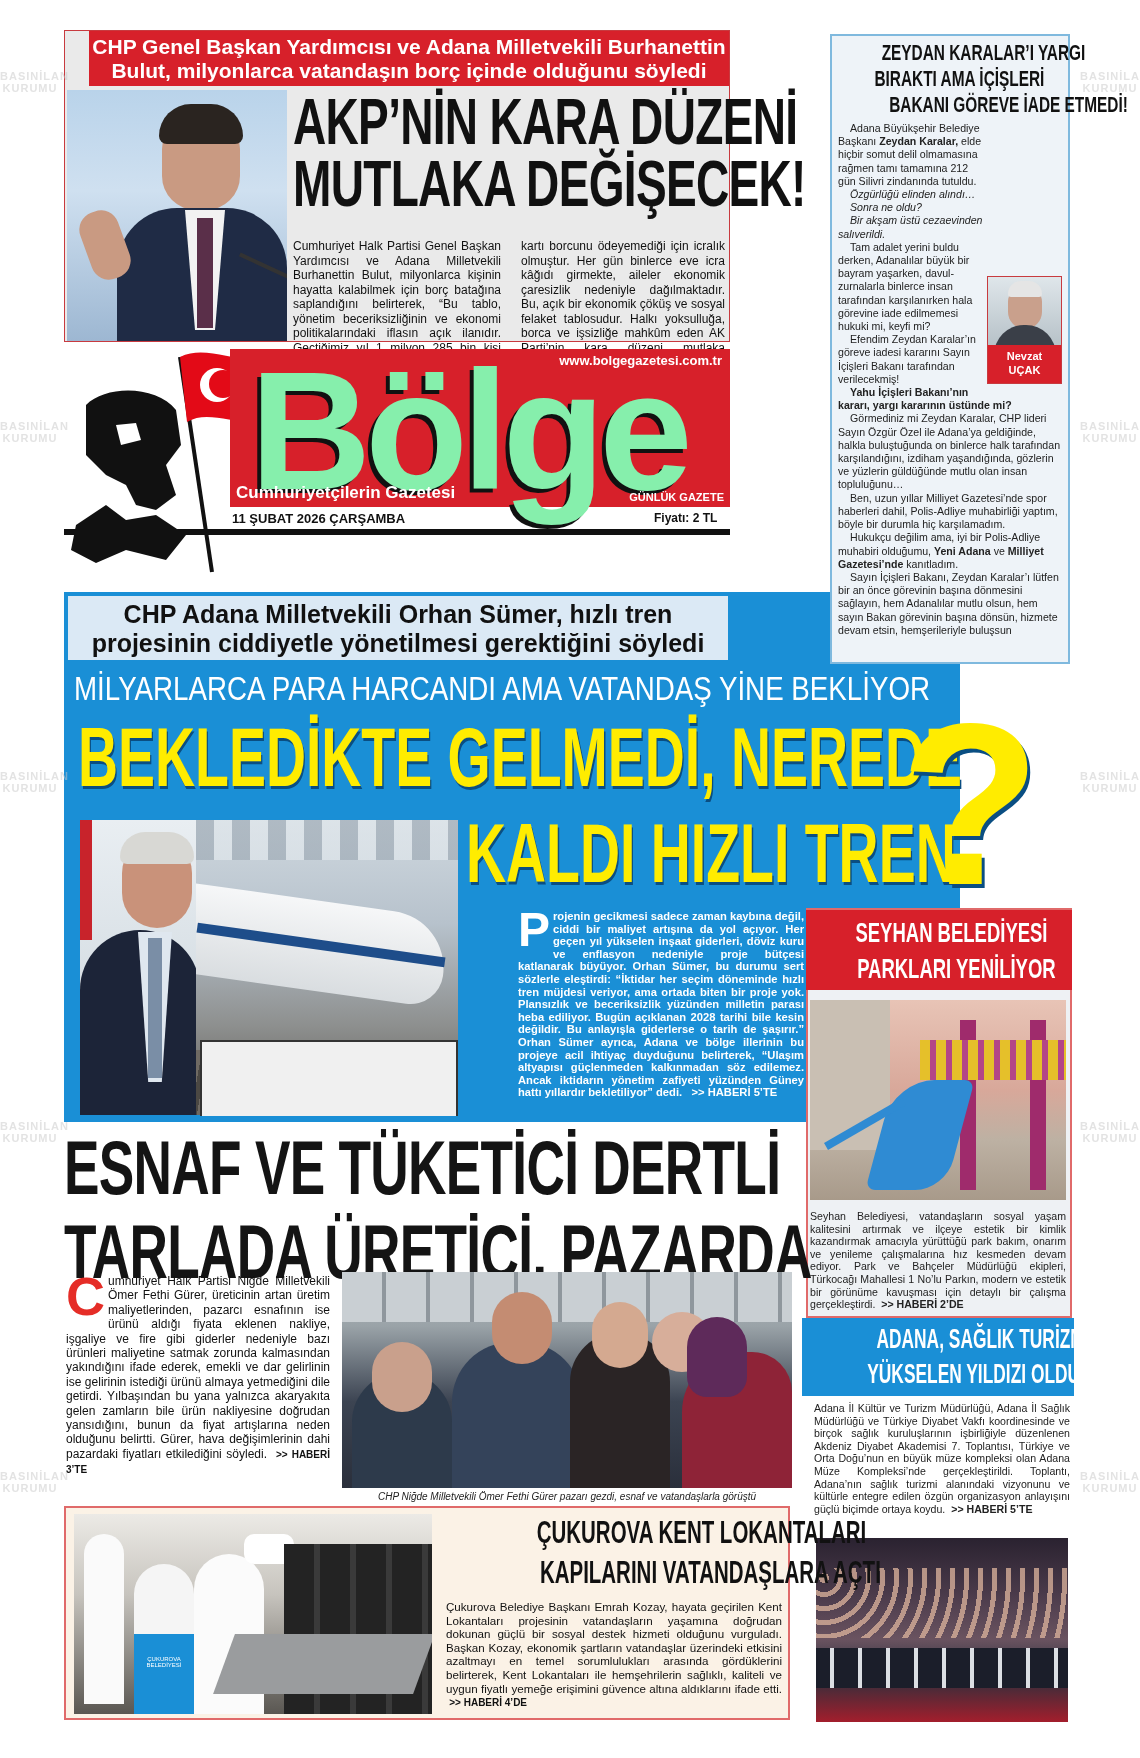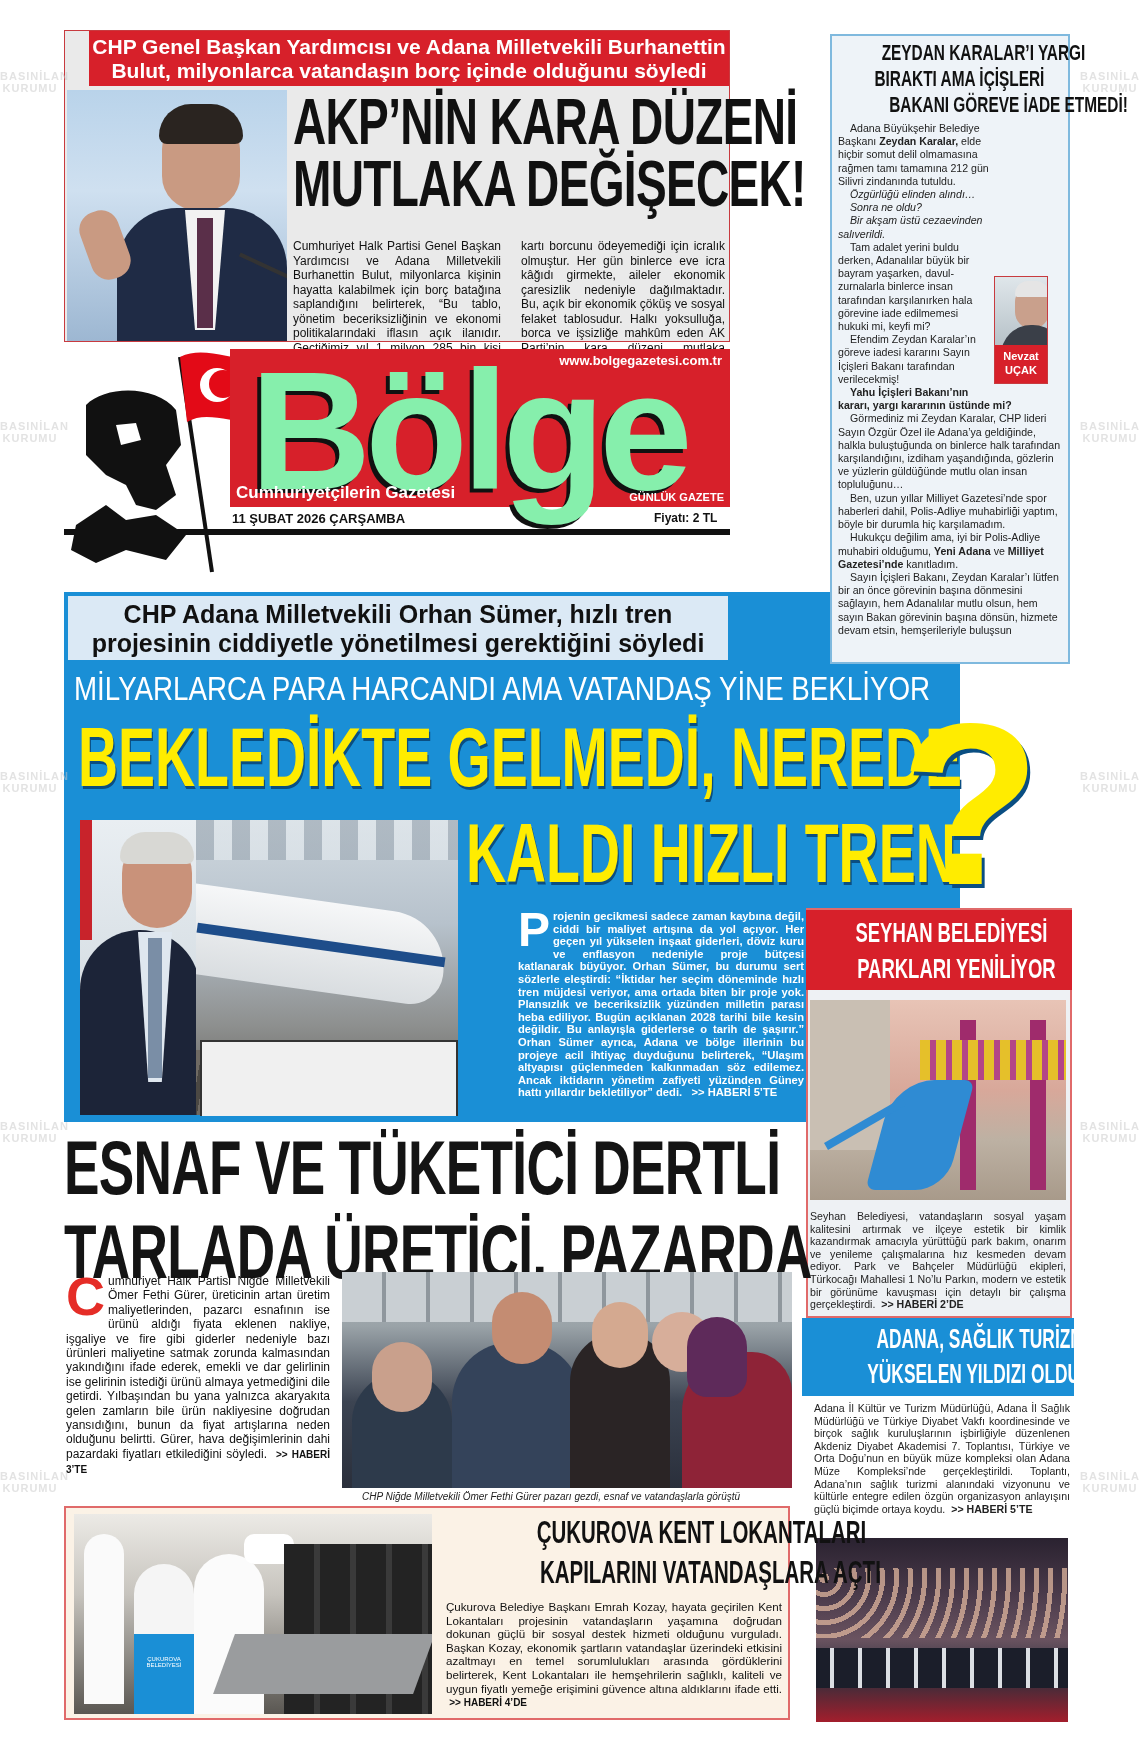--- a/index.html
+++ b/index.html
@@ -109,21 +109,21 @@
 <div class="abs" style="left:518px;top:910px;width:286px;color:#fff;font-weight:bold;font-size:11.2px;line-height:12.6px;">
   <p class="body"><span style="float:left;font-size:48px;line-height:40px;margin-right:3px;color:#fff;">P</span><span>rojenin gecikmesi sadece zaman kaybına değil, ciddi bir maliyet artışına da yol açıyor. Her geçen yıl yükselen inşaat giderleri, döviz kuru ve enflasyon nedeniyle proje bütçesi katlanarak büyüyor. Orhan Sümer, bu durumu sert sözlerle eleştirdi: “İktidar her seçim döneminde hızlı tren müjdesi veriyor, ama ortada biten bir proje yok. Plansızlık ve beceriksizlik yüzünden milletin parası heba ediliyor. Bugün açıklanan 2028 tarihi bile kesin değildir. Bu anlayışla giderlerse o tarih de şaşırır.” Orhan Sümer ayrıca, Adana ve bölge illerinin bu projeye acil ihtiyaç duyduğunu belirterek, “Ulaşım altyapısı güçlenmeden kalkınmadan söz edilemez. Ancak iktidarın yönetim zafiyeti yüzünden Güney hattı yıllardır bekletiliyor” dedi.</span> &nbsp;&nbsp;<span>&gt;&gt; HABERİ 5’TE</span></p>
 </div>
 
 <div class="abs" style="left:830px;top:34px;width:240px;height:630px;background:#eef3f8;border:2px solid #7fb9de;padding:4px 6px;font-size:10.6px;line-height:13.2px;color:#222;">
   <div style="text-align:center;font-weight:bold;font-size:22px;line-height:26px;color:#111;height:82px;">
     <div><span class="cond" style="transform:scaleX(0.7);transform-origin:center;">ZEYDAN KARALAR’I YARGI</span></div>
     <div><span class="cond" style="transform:scaleX(0.7);transform-origin:center;">BIRAKTI AMA İÇİŞLERİ</span></div>
     <div><span class="cond" style="transform:scaleX(0.7);transform-origin:center;">BAKANI GÖREVE İADE ETMEDİ!</span></div>
   </div>
-  <div style="float:right;width:54px;height:108px;margin:154px 14px 4px 4px;border:1px solid #c83a3f;background:#fff;">
+  <div style="float:right;width:75px;height:108px;margin:154px 0 4px 4px;border:1px solid #c83a3f;background:#fff;">
     <div style="height:68px;background:linear-gradient(180deg,#dfe6ea,#b7c2c8);position:relative;overflow:hidden;">
       <div style="position:absolute;left:20px;top:8px;width:34px;height:44px;border-radius:17px;background:#c9a08c;"></div>
       <div style="position:absolute;left:20px;top:4px;width:34px;height:16px;border-radius:17px 17px 4px 4px;background:#e5e5e5;"></div>
       <div style="position:absolute;left:6px;top:48px;width:62px;height:30px;border-radius:30px 30px 0 0;background:#3a3f48;"></div>
     </div>
     <div class="red" style="text-align:center;font-weight:bold;font-size:11px;line-height:14px;height:38px;padding-top:4px;">
       <div>Nevzat</div>
       <div>UÇAK</div>
     </div>
   </div>
@@ -181,21 +181,21 @@
   <div style="position:absolute;left:10px;top:100px;width:100px;height:116px;border-radius:50px 50px 0 0;background:#2d3a4b;"></div>
   <div style="position:absolute;left:30px;top:70px;width:60px;height:70px;border-radius:30px;background:#c9a08c;"></div>
   <div style="position:absolute;left:110px;top:70px;width:130px;height:146px;border-radius:60px 60px 0 0;background:#34435a;"></div>
   <div style="position:absolute;left:150px;top:20px;width:60px;height:72px;border-radius:30px;background:#c48c72;"></div>
   <div style="position:absolute;left:228px;top:60px;width:100px;height:156px;border-radius:50px 50px 0 0;background:#2a2425;"></div>
   <div style="position:absolute;left:250px;top:30px;width:56px;height:66px;border-radius:28px;background:#d4a990;"></div>
   <div style="position:absolute;left:310px;top:40px;width:60px;height:60px;border-radius:30px;background:#d7ae9a;"></div>
   <div style="position:absolute;left:340px;top:80px;width:110px;height:136px;border-radius:60px 40px 0 0;background:#8e2337;"></div>
   <div style="position:absolute;left:345px;top:45px;width:60px;height:80px;border-radius:30px 30px 20px 20px;background:#5e2a5a;"></div>
 </div>
-<div class="abs" style="left:326px;top:1491px;width:450px;text-align:center;font-size:10px;font-style:italic;color:#222;white-space:nowrap;">CHP Niğde Milletvekili Ömer Fethi Gürer pazarı gezdi, esnaf ve vatandaşlarla görüştü</div>
+<div class="abs" style="left:342px;top:1491px;width:450px;text-align:center;font-size:10px;font-style:italic;color:#222;white-space:nowrap;">CHP Niğde Milletvekili Ömer Fethi Gürer pazarı gezdi, esnaf ve vatandaşlarla görüştü</div>
 
 <div class="abs" style="left:64px;top:1506px;width:726px;height:214px;background:#fbf2e6;border:2px solid #e06a6a;"></div>
 <div class="photo" style="left:74px;top:1514px;width:358px;height:200px;background:linear-gradient(180deg,#eceae6 0%,#c7c4be 40%,#5a5752 100%);">
   <div style="position:absolute;left:10px;top:20px;width:40px;height:170px;border-radius:20px 20px 0 0;background:#fafafa;"></div>
   <div style="position:absolute;left:60px;top:50px;width:60px;height:150px;border-radius:30px 30px 0 0;background:#f5f5f5;"></div>
   <div style="position:absolute;left:60px;top:120px;width:60px;height:80px;background:#1a8fd6;"></div>
   <div class="abs" style="left:62px;top:142px;width:56px;font-size:6px;color:#fff;text-align:center;">ÇUKUROVA BELEDİYESİ</div>
   <div style="position:absolute;left:120px;top:40px;width:70px;height:160px;border-radius:35px 35px 0 0;background:#fbfbfb;"></div>
   <div style="position:absolute;left:170px;top:20px;width:50px;height:30px;border-radius:10px;background:#fff;"></div>
   <div style="position:absolute;left:210px;top:30px;width:148px;height:170px;background:repeating-linear-gradient(90deg,#232323 0 30px,#3a3a3a 30px 36px);"></div>

